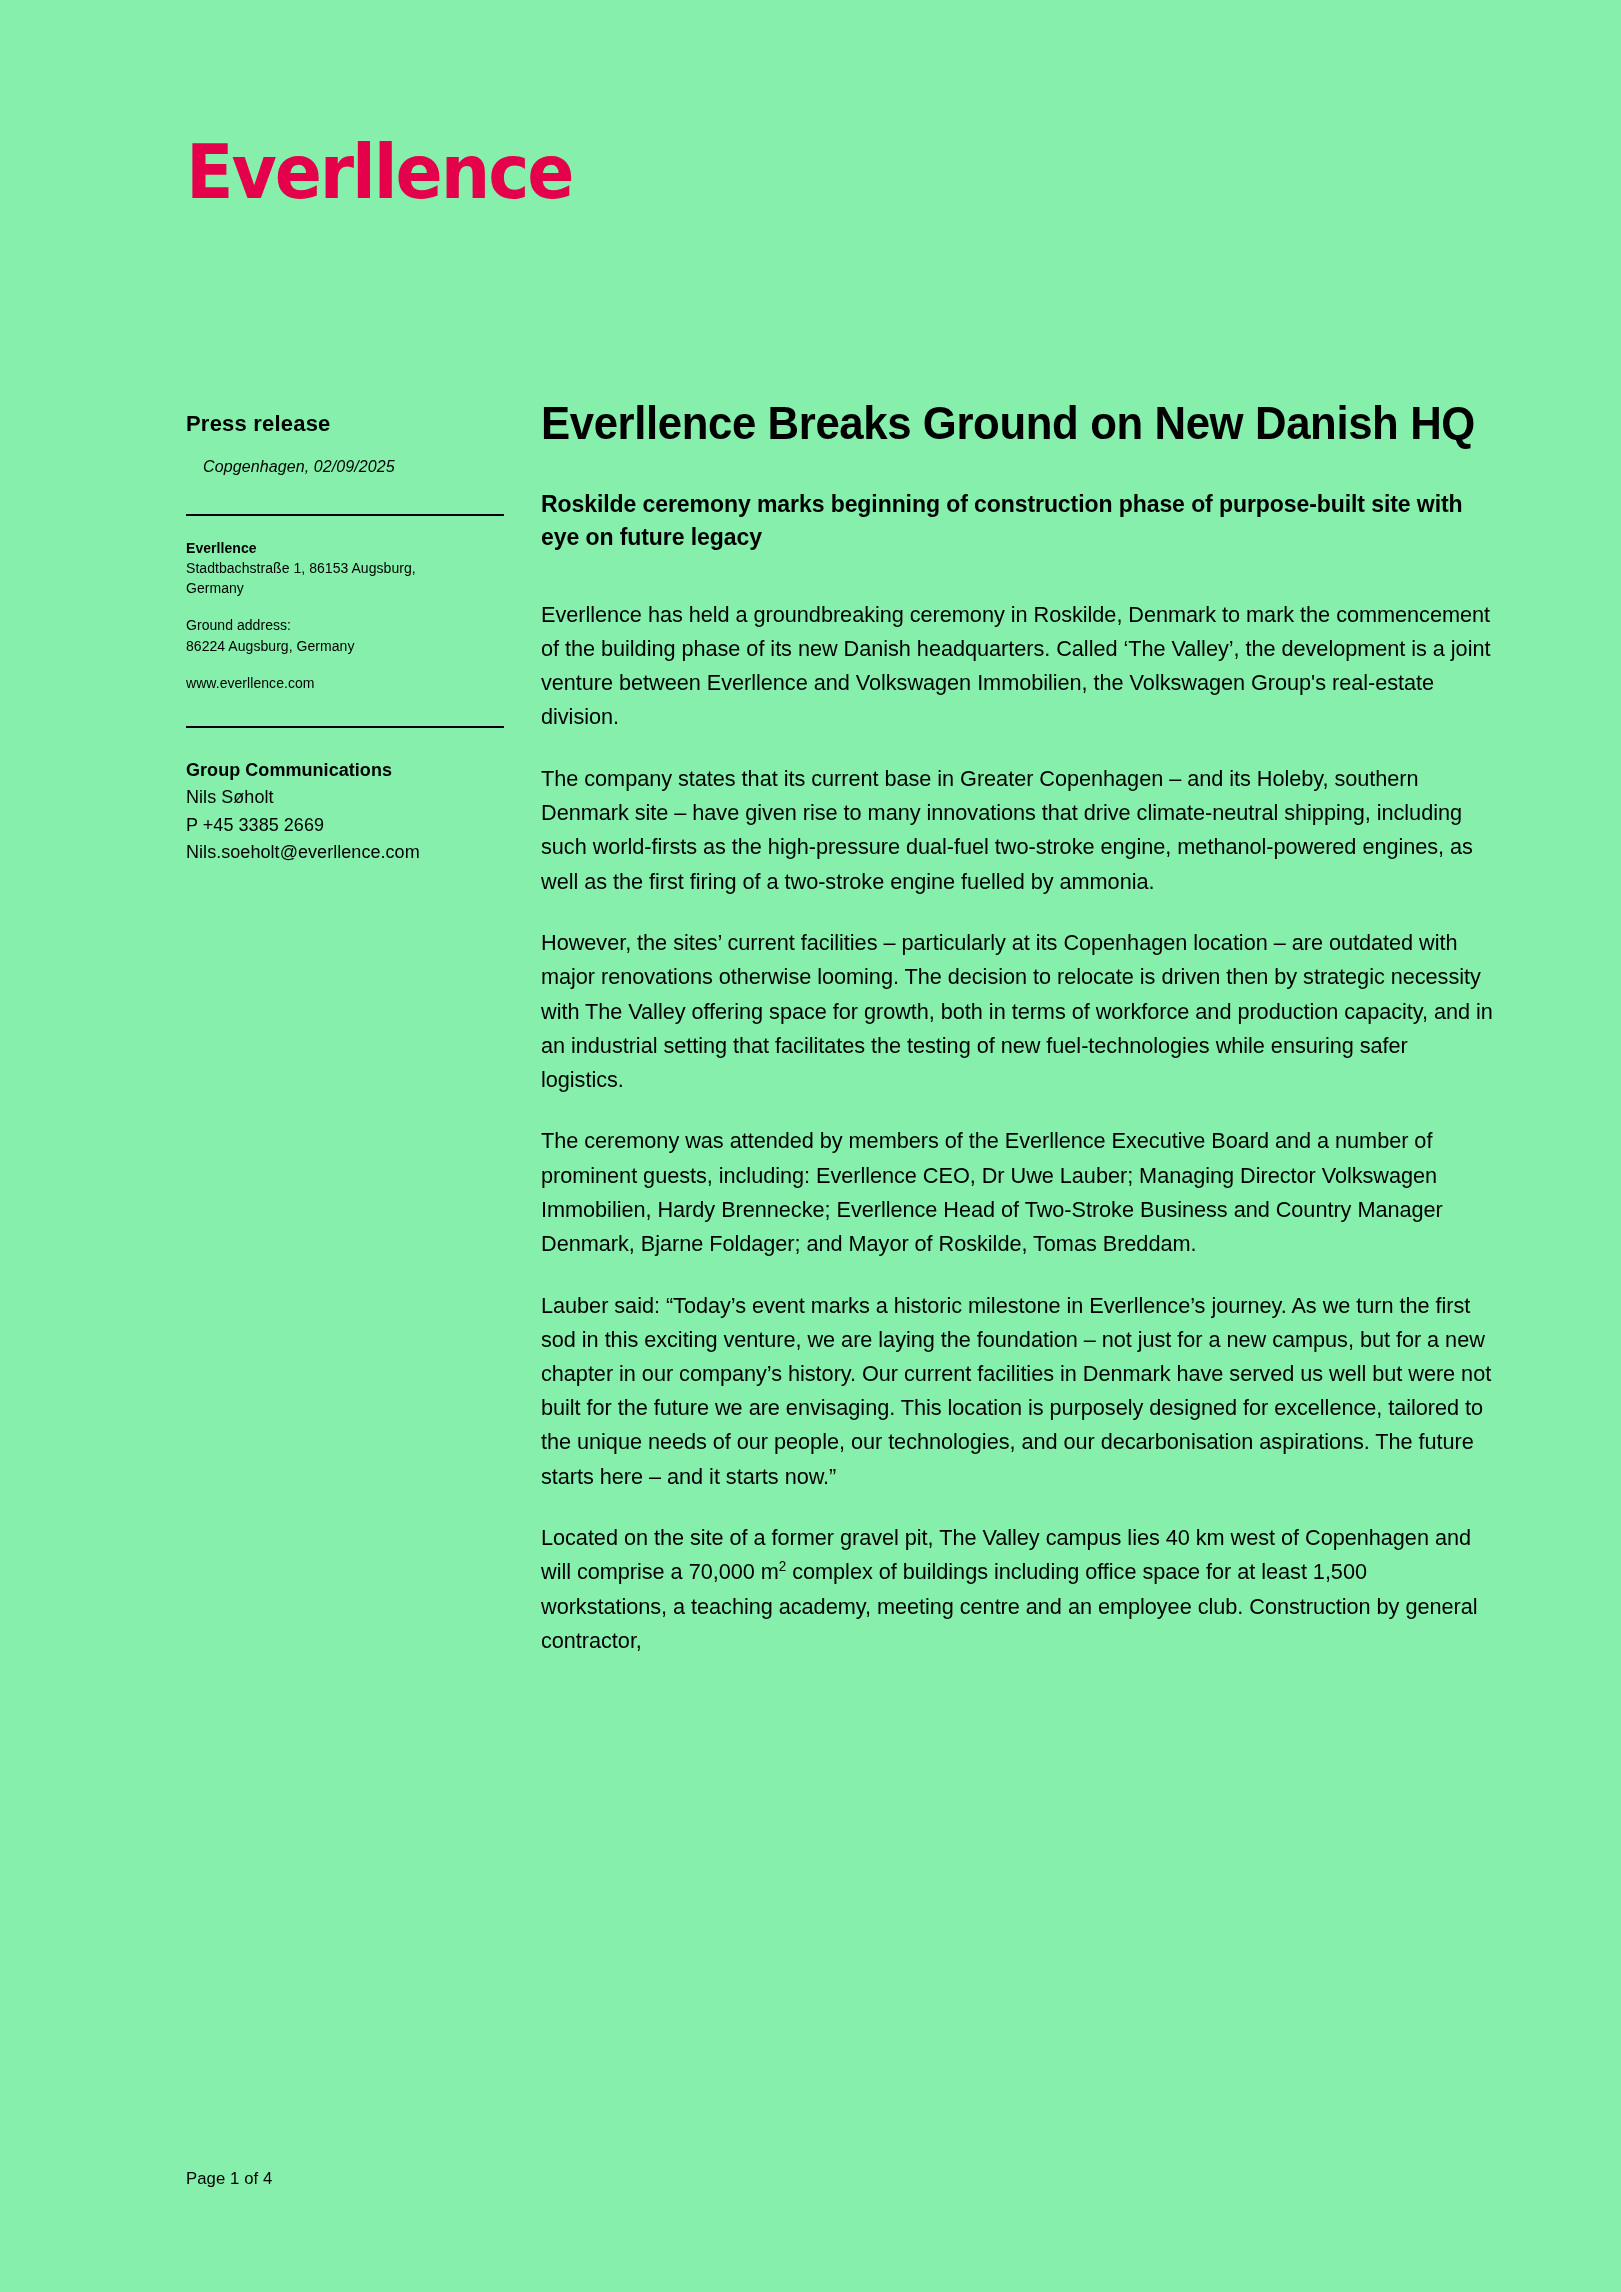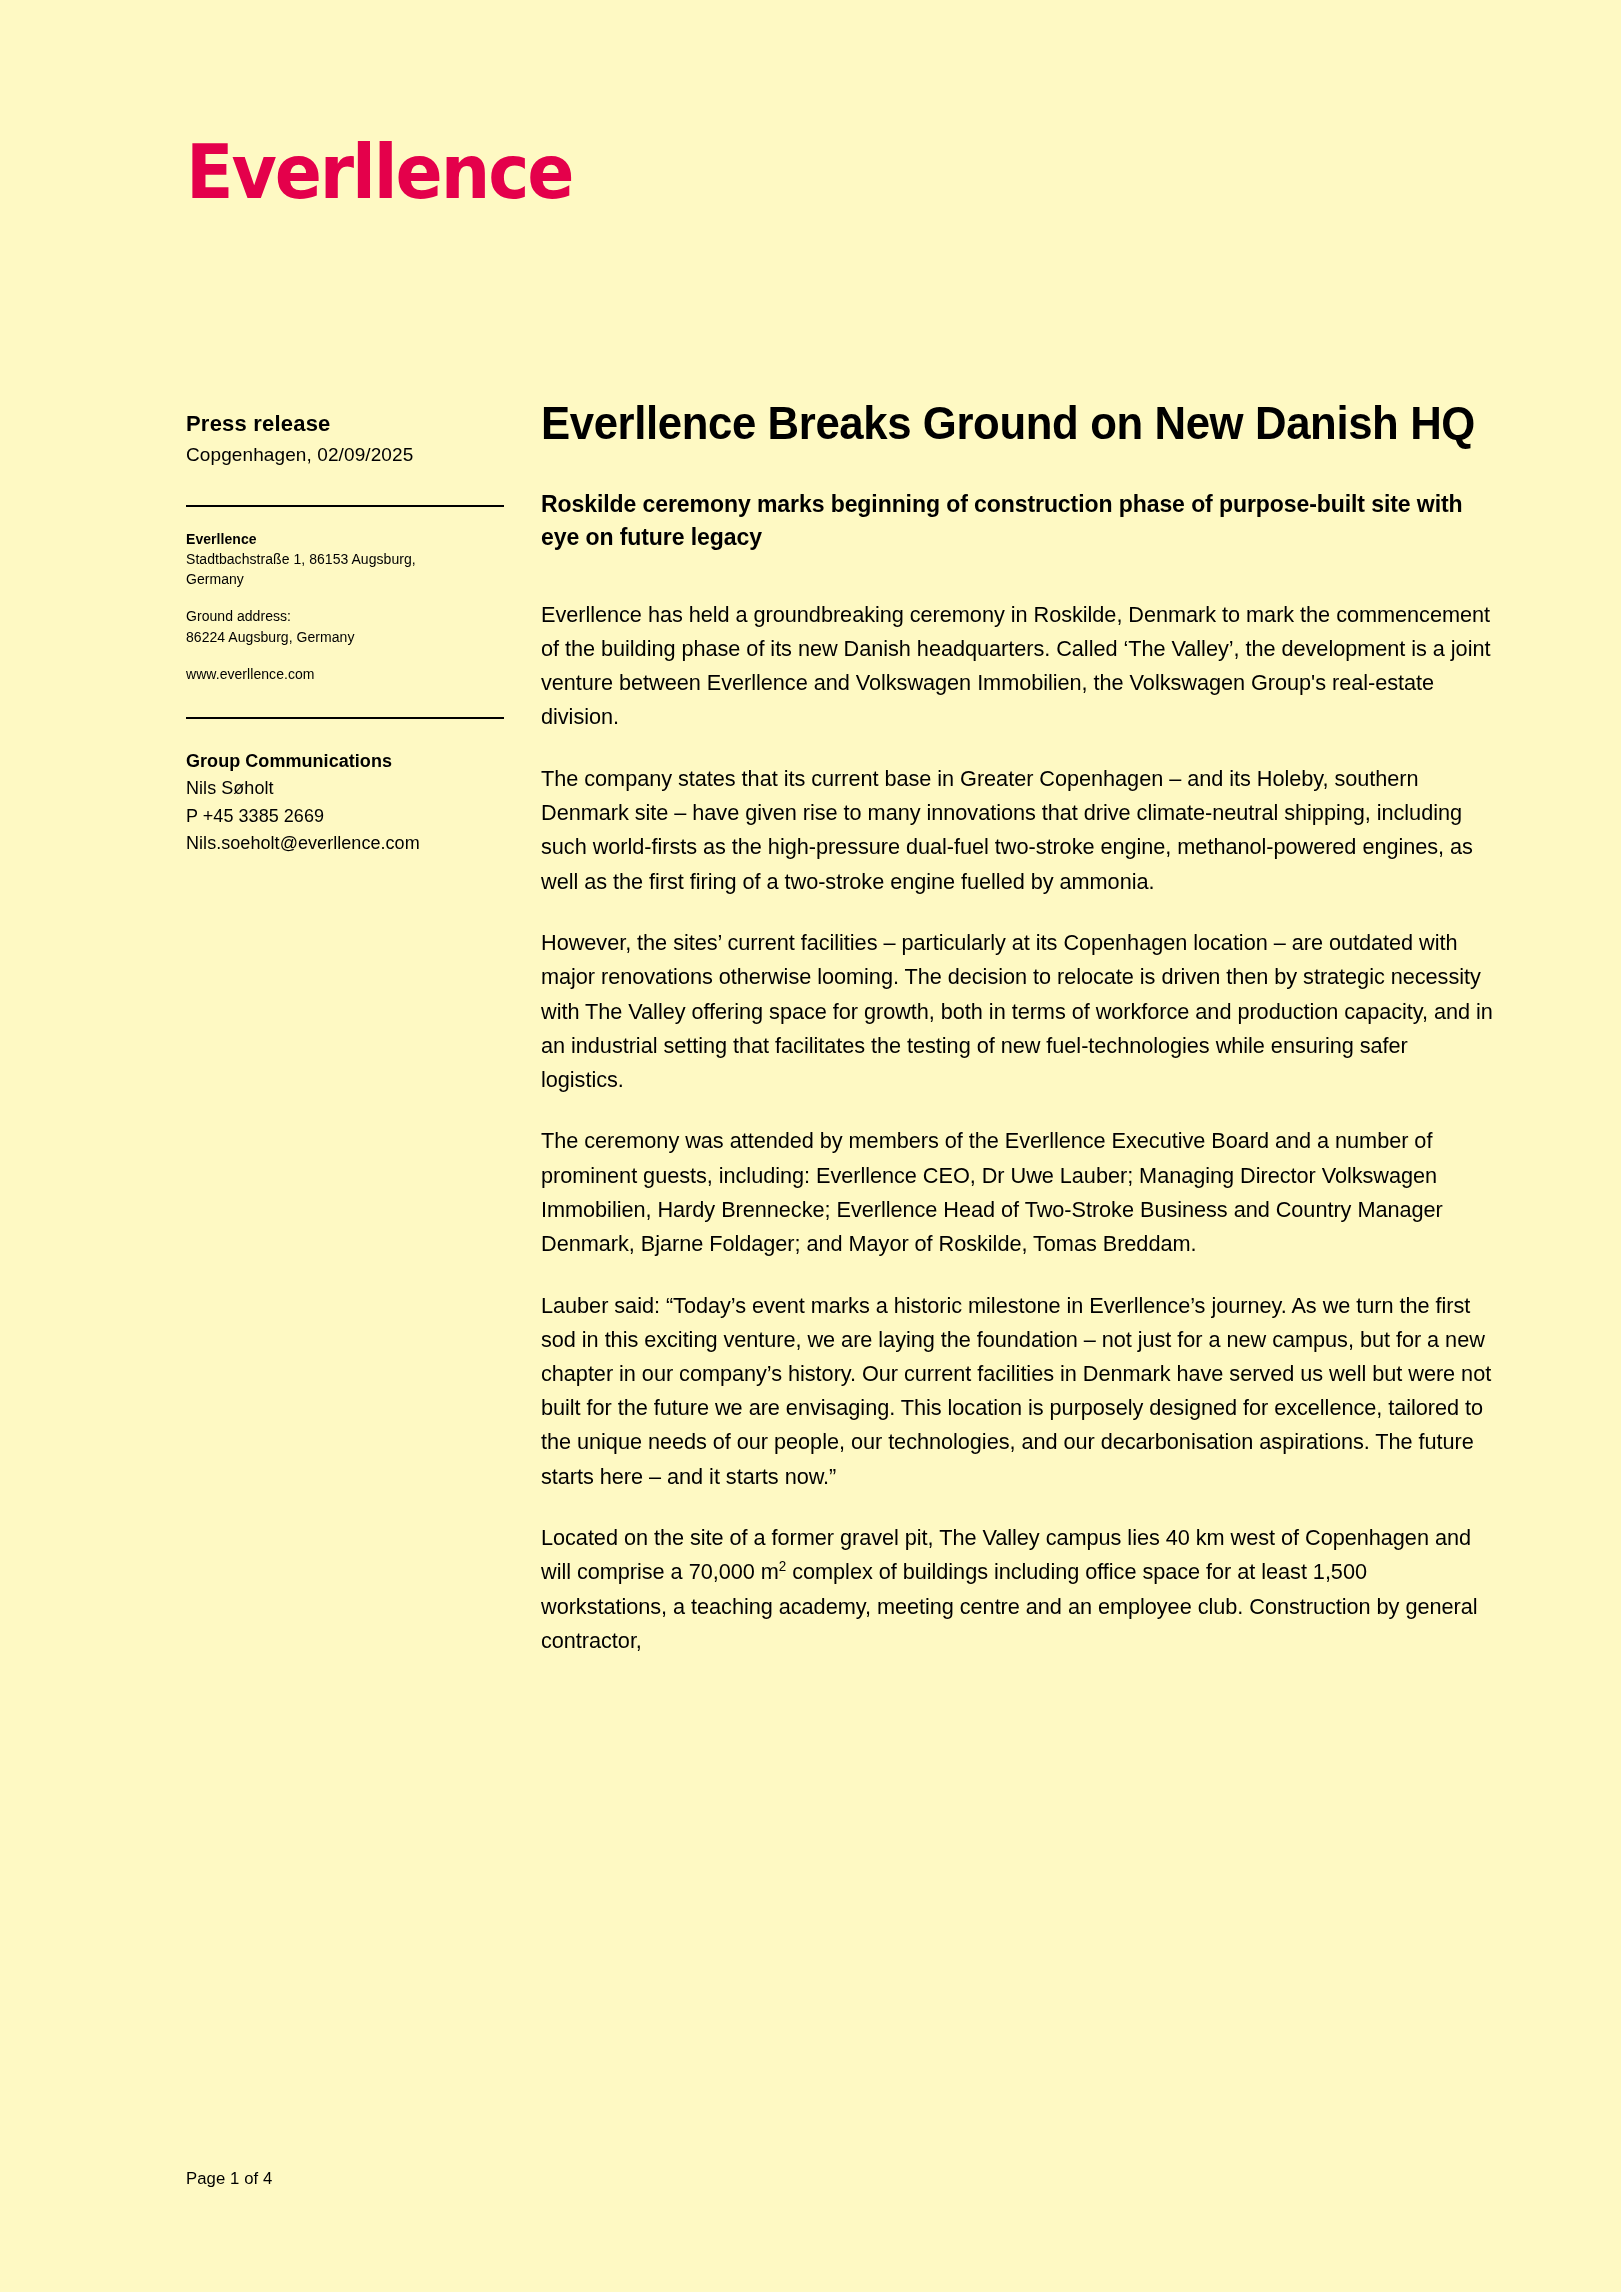--- a/index.html
+++ b/index.html
@@ -12,21 +12,21 @@
     height: 2293px;
     font-family: "Liberation Sans", sans-serif;
     color: #000000;
     position: relative;
     overflow: hidden;
   }
 
   .page {
     position: absolute;
     inset: 0;
-    background: #fef9c3;
+    background: #86efac;
   }
 
   
   .logo {
     position: absolute;
     left: 186px;
     top: 135px;
     font-size: 74px;
     line-height: 1;
     font-weight: 700;
@@ -46,24 +46,25 @@
     width: 318px;
   }
   .sidebar-title {
     font-size: 22px;
     font-weight: 700;
     letter-spacing: 0.2px;
     line-height: 1.3;
     margin: 0 0 3.9px 0;
   }
   .sidebar-date {
-    font-size: 19px;
+    font-size: 16px;
     line-height: 1.35;
     letter-spacing: 0.1px;
-    margin: 0;
+    margin: 17px;
+    font-style: italic;
   }
   .rule {
     border: 0;
     border-top: 2.9px solid #000;
     margin: 0;
     width: 318px;
   }
   .rule-1 { margin-top: 37px; }
   .rule-2 { margin-top: 33px; }
 

